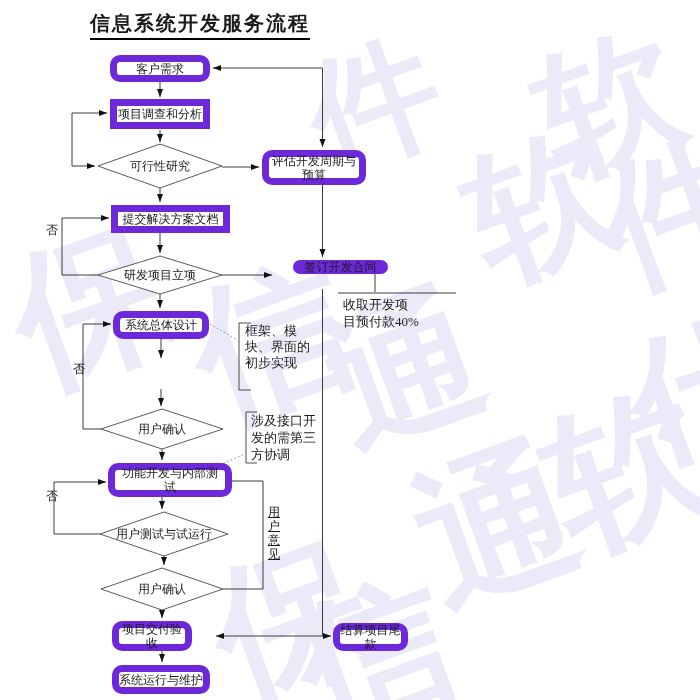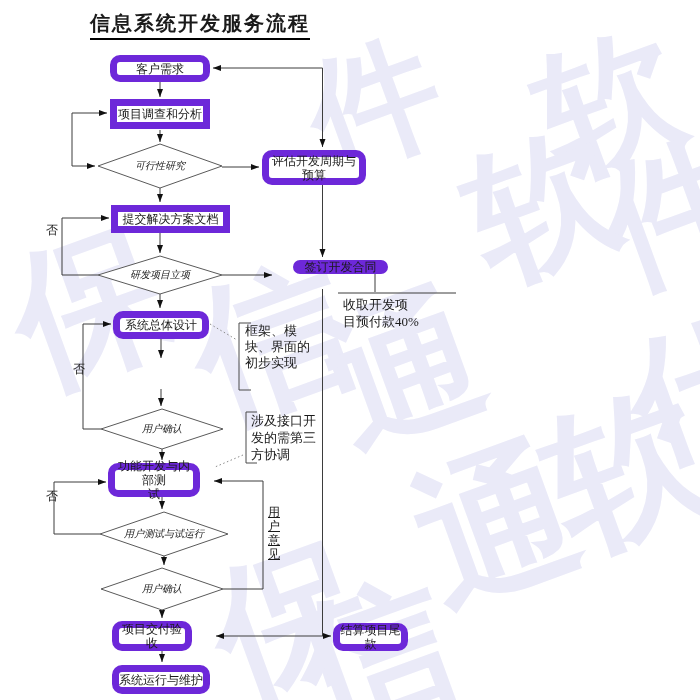--- a/index.html
+++ b/index.html
@@ -25,21 +25,21 @@
         display:flex;align-items:center;justify-content:center;text-align:center;
         font-size:12px;line-height:14px;white-space:pre-line;box-sizing:border-box;}
   .rounded{border-radius:10px;}
   .rect{border-radius:0;}
 
   
   .diamond{position:absolute;z-index:2;}
   .diamond svg{position:absolute;left:0;top:0;width:100%;height:100%;overflow:visible;}
   .diamond polygon{fill:#ffffff;stroke:#5a5a5a;stroke-width:1;vector-effect:non-scaling-stroke;}
   .dtext{position:absolute;inset:0;display:flex;align-items:center;justify-content:center;
-         font-size:10px;font-style:italic;}
+         font-size:12px;}
 
   
   .lbl{position:absolute;z-index:2;font-size:12px;line-height:13px;}
   .vertical{width:13px;white-space:normal;word-break:break-all;line-height:14px;text-decoration:underline;}
   .note{position:absolute;z-index:2;font-size:13px;line-height:17px;white-space:pre-line;}
   .note-design{line-height:16px;}
 </style>
 </head>
 <body>
 
@@ -132,21 +132,21 @@
   <div class="node rounded" style="left:113px;top:311px;width:96px;height:28px">系统总体设计</div>
 
 
   <div class="diamond" style="left:101px;top:409px;width:122px;height:40px">
     <svg viewBox="0 0 100 100" preserveAspectRatio="none">
       <polygon points="50,0 100,50 50,100 0,50"></polygon>
       </svg>
     <span class="dtext">用户确认</span>
   </div>
 
-  <div class="node rounded" style="left:108px;top:463px;width:92px;height:34px">功能开发与内部测
+  <div class="node rounded" style="left:108px;top:463px;width:124px;height:34px">功能开发与内部测
 试</div>
 
   <div class="diamond" style="left:100px;top:512px;width:128px;height:44px">
     <svg viewBox="0 0 100 100" preserveAspectRatio="none">
       <polygon points="50,0 100,50 50,100 0,50"></polygon>
       </svg>
     <span class="dtext">用户测试与试运行</span>
   </div>
 
   <div class="diamond" style="left:101px;top:568px;width:122px;height:42px">

